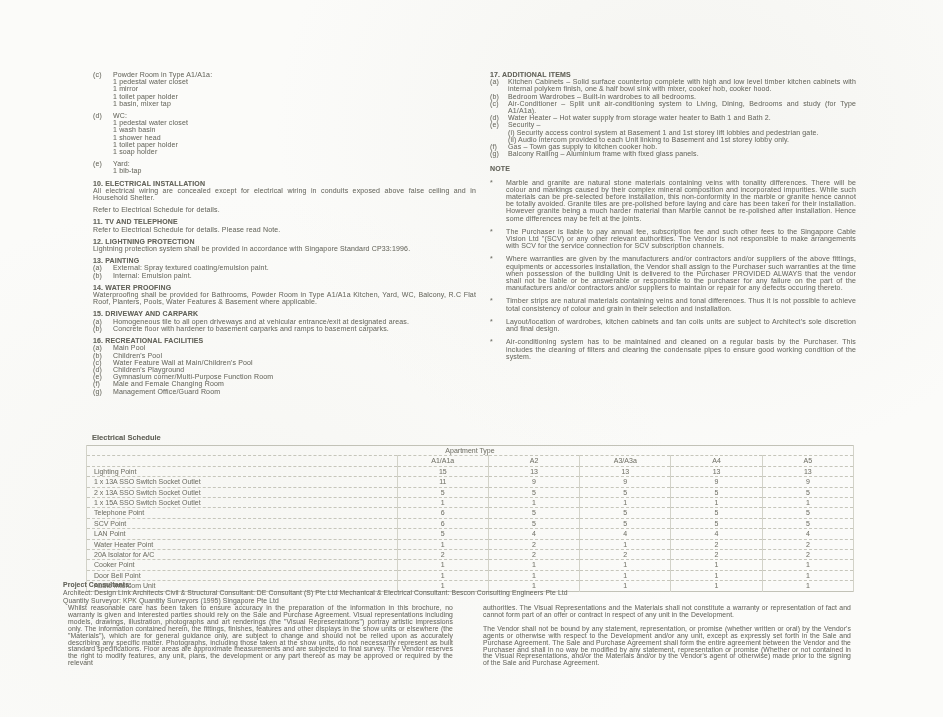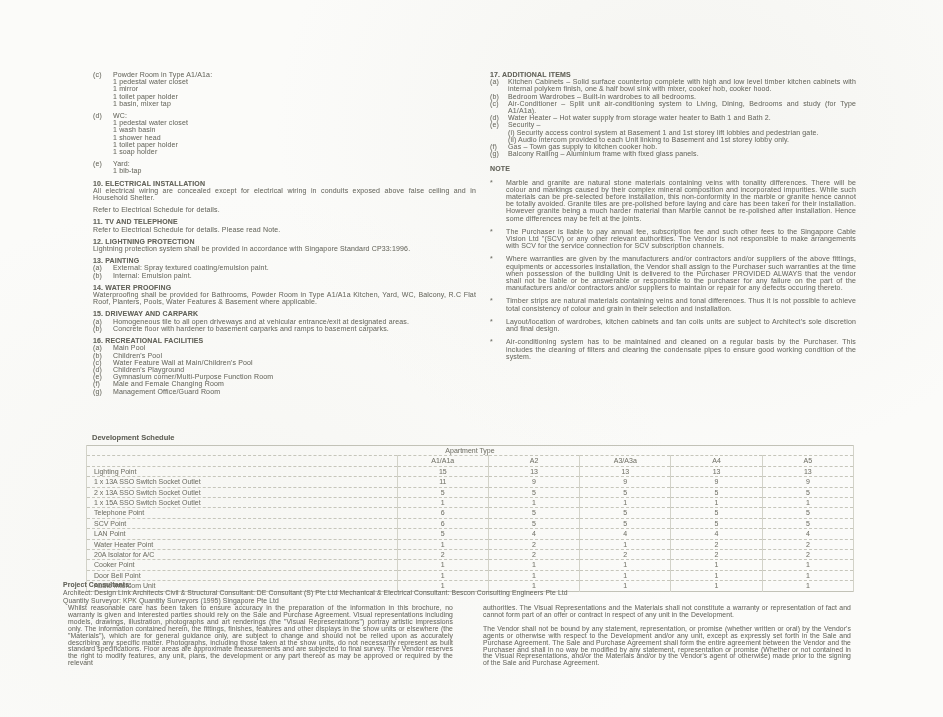--- a/index.html
+++ b/index.html
@@ -250,21 +250,21 @@
     <div class="note-item">
       <span class="star">*</span>
       <span class="tx">Layout/location of wardrobes, kitchen cabinets and fan coils units are subject to Architect's sole discretion and final design.</span>
     </div>
     <div class="note-item">
       <span class="star">*</span>
       <span class="tx">Air-conditioning system has to be maintained and cleaned on a regular basis by the Purchaser. This includes the cleaning of filters and clearing the condensate pipes to ensure good working condition of the system.</span>
     </div>
   </div>
 
-  <div class="sched-title">Development Schedule</div>
+  <div class="sched-title">Electrical Schedule</div>
 
   <table class="sched">
     <colgroup>
       <col style="width:40.5%">
       <col style="width:11.9%">
         <col style="width:11.9%">
         <col style="width:11.9%">
         <col style="width:11.9%">
         <col style="width:11.9%">
     </colgroup>

